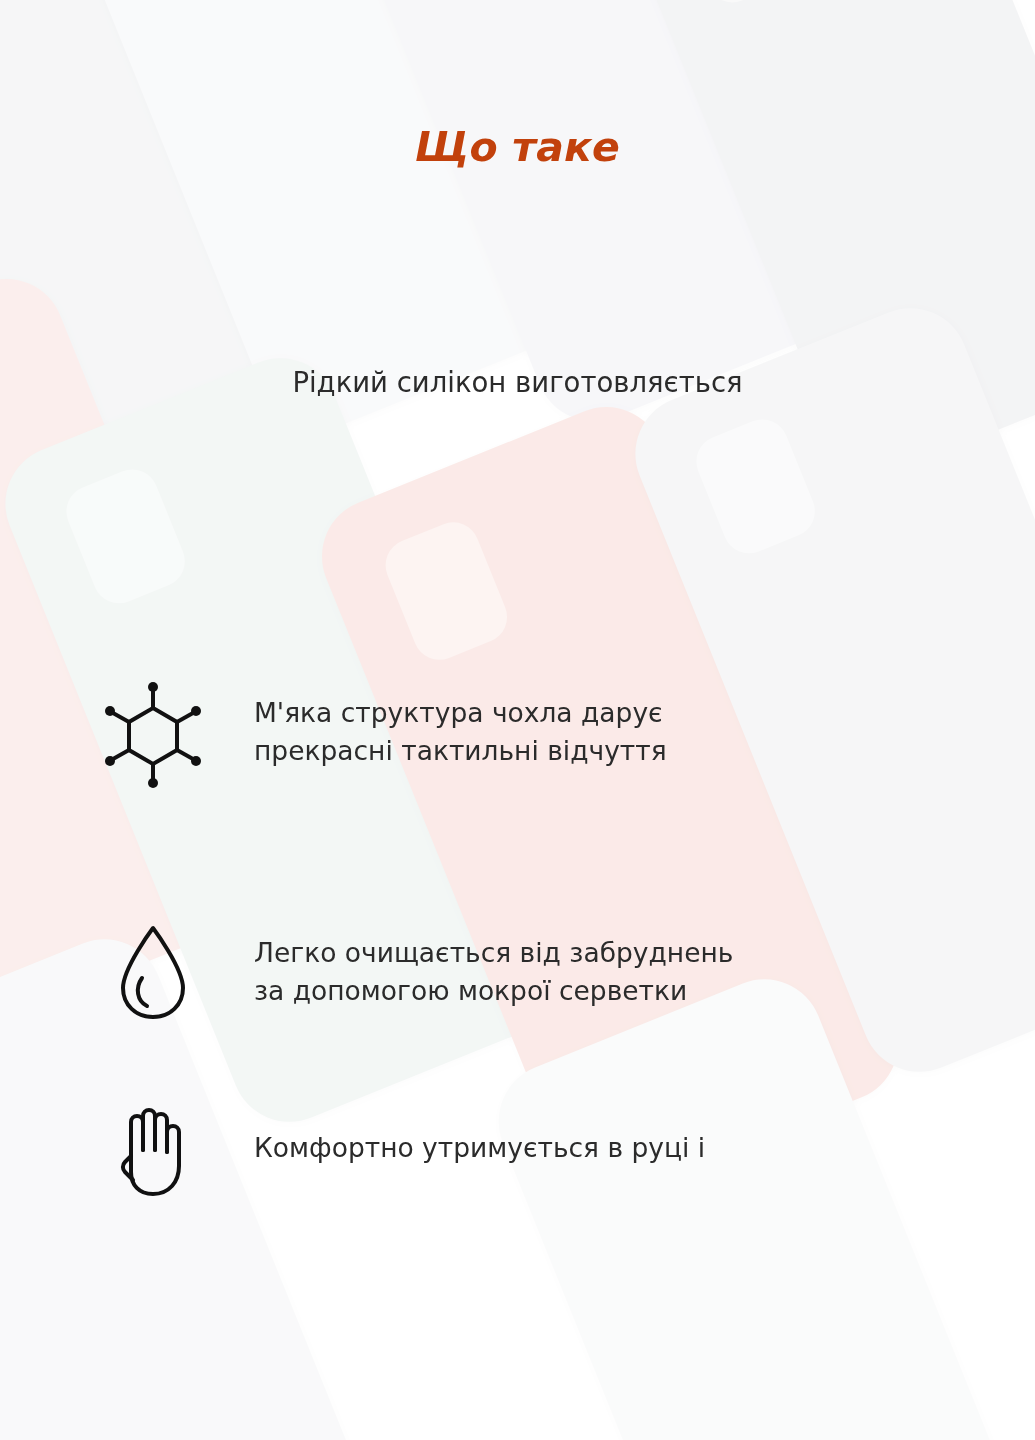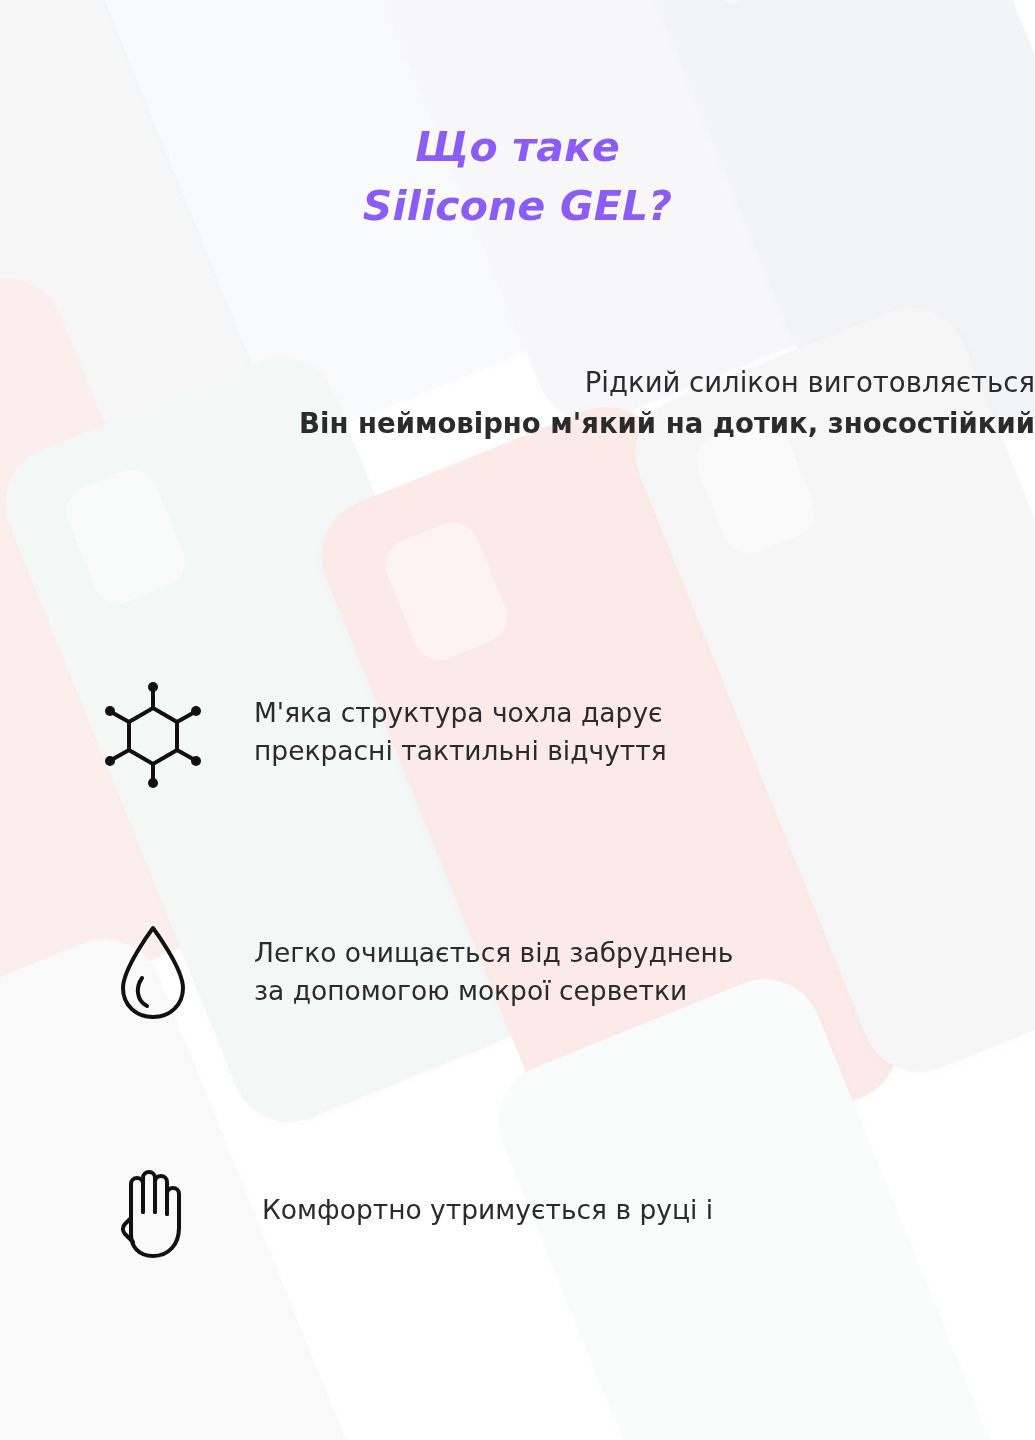--- a/index.html
+++ b/index.html
@@ -59,47 +59,47 @@
   #title {
     position: absolute;
     top: 118px;
     left: 0;
     width: 100%;
     text-align: center;
     font-style: italic;
     font-weight: bold;
     font-size: 41px;
     line-height: 1.45;
-    color: #8b5cf6;
+    color: #c2410c;
     letter-spacing: 0.2px;
   }
 
   #intro {
     position: absolute;
     top: 362px;
     left: 0;
     width: 100%;
-    text-align: right;
+    text-align: center;
     font-size: 27.5px;
     line-height: 1.48;
     color: #2b2b2b;
     font-weight: 500;
   }
   #intro .strong { font-weight: bold; }
 
   .feature {
     position: absolute;
     left: 88px;
     width: 880px;
     display: flex;
     align-items: center;
   }
   #feature-0 { top: 672px; }
   #feature-1 { top: 912px; }
-  #feature-2 { top: 1150px; gap: 8px; }
+  #feature-2 { top: 1088px; }
 
   .feature-icon {
     width: 130px;
     min-width: 130px;
     height: 120px;
     display: flex;
     align-items: center;
     justify-content: center;
   }
   .feature-text {
@@ -126,26 +126,24 @@
 
   <div class="case nohole" style="width:340px;height:700px;left:-60px;top:960px;transform:rotate(-22deg);background:#eef0f1;"></div>
   <div class="case nohole" style="width:340px;height:700px;left:600px;top:1000px;transform:rotate(-22deg);background:#f2f3f4;"></div>
 </div>
 <div id="veil"></div>
 
 <div id="content">
 
   <div id="title">
     <div>Що таке</div>
-    <div>Silicone GEL?</div>
   </div>
 
   <div id="intro">
     <div>Рідкий силікон виготовляється</div>
-    <div class="strong">Він неймовірно м'який на дотик, зносостійкий</div>
   </div>
 
   <div class="feature" id="feature-0">
     <div class="feature-icon">
       <svg width="112" height="112" viewBox="0 0 112 112" aria-hidden="true">
         <g fill="none" stroke="#111111" stroke-width="4" stroke-linecap="round">
           <polygon points="56,32 80,46 80,74 56,88 32,74 32,46"></polygon>
           <line x1="56" y1="32" x2="56" y2="14"></line>
           <line x1="80" y1="46" x2="96" y2="37"></line>
           <line x1="80" y1="74" x2="96" y2="83"></line>

